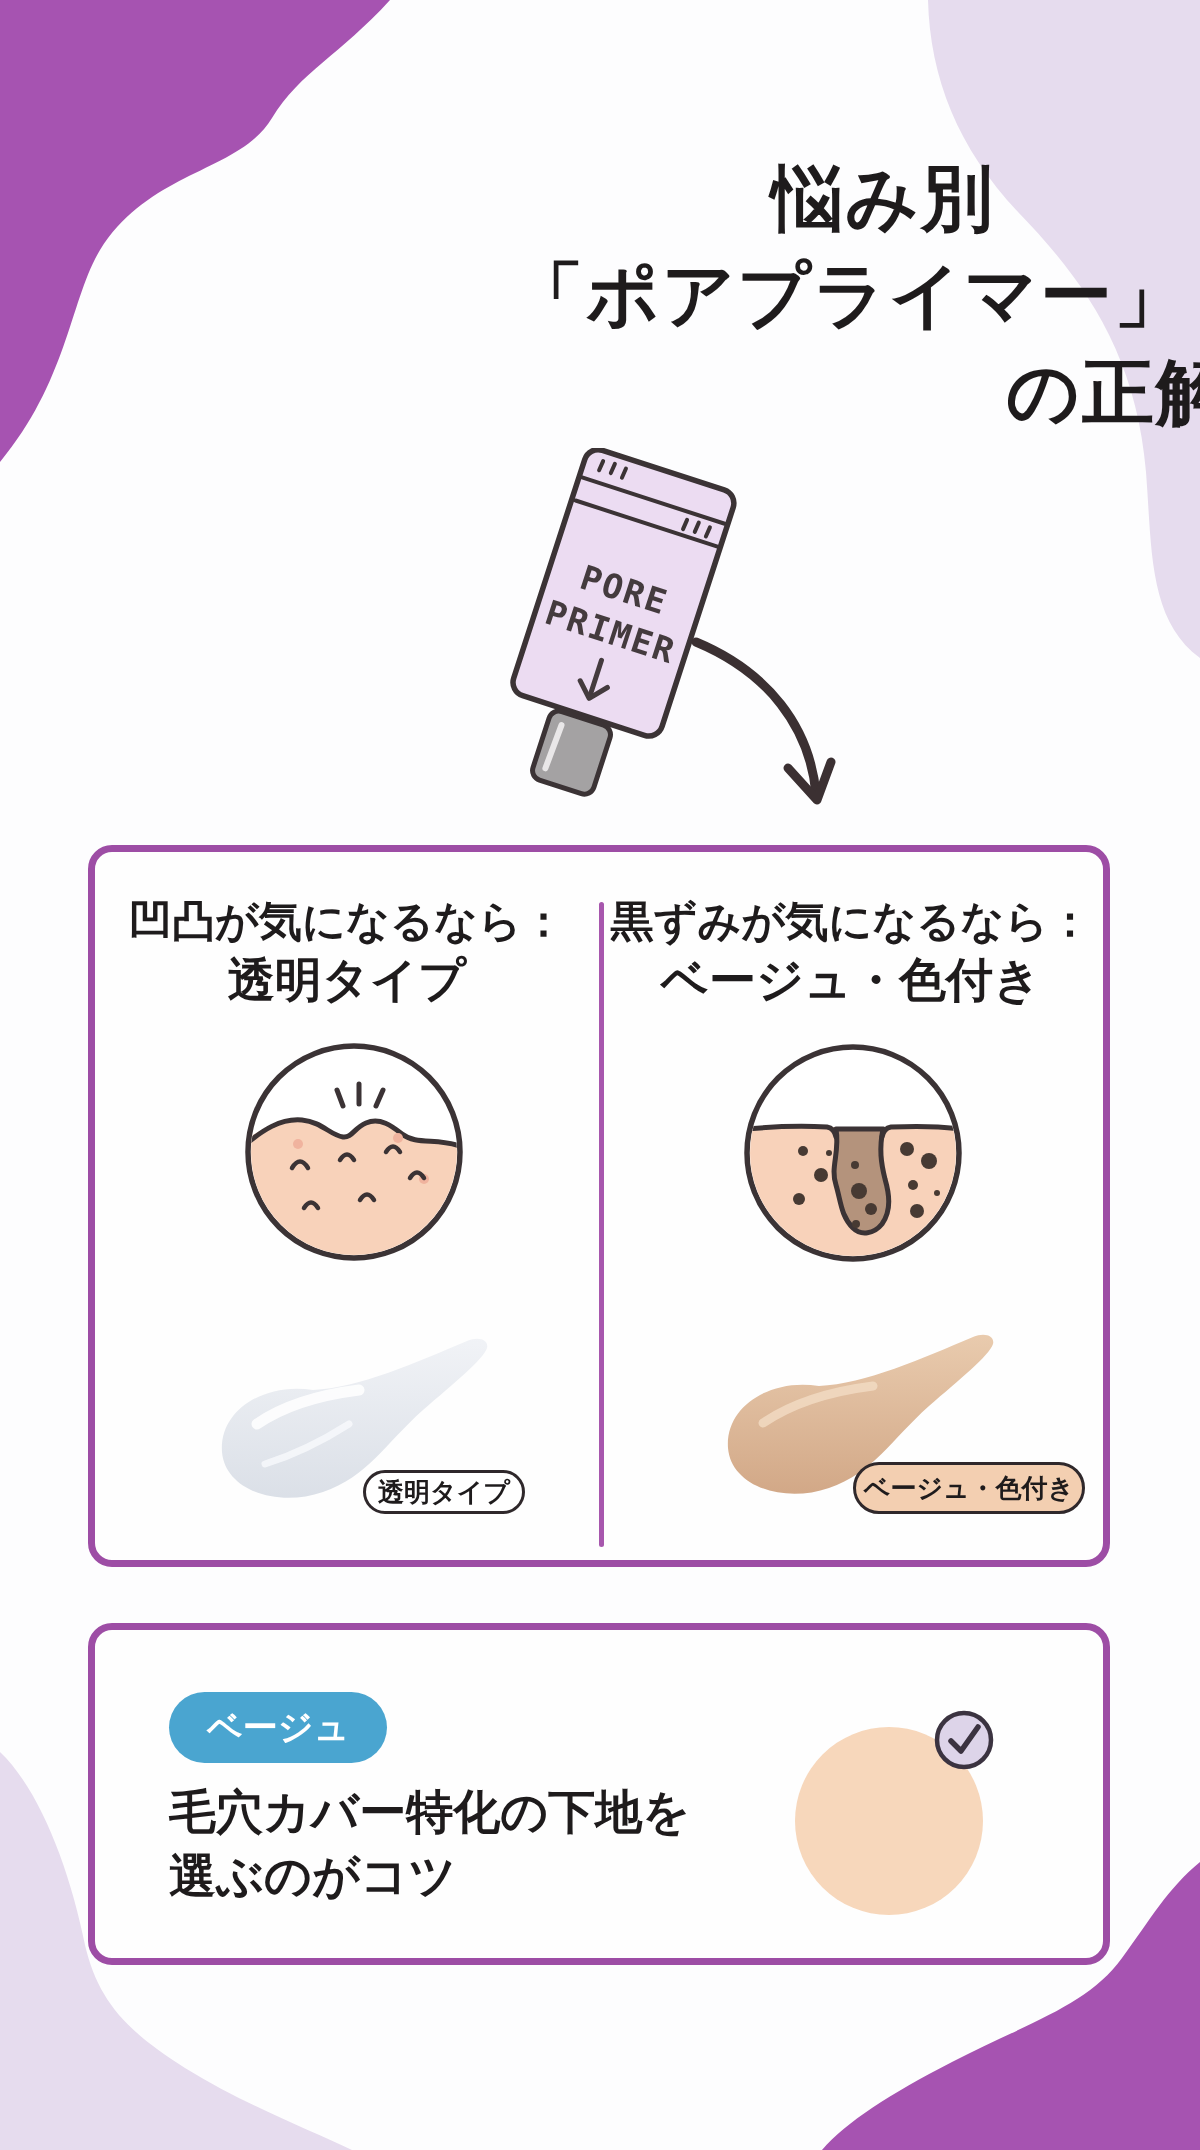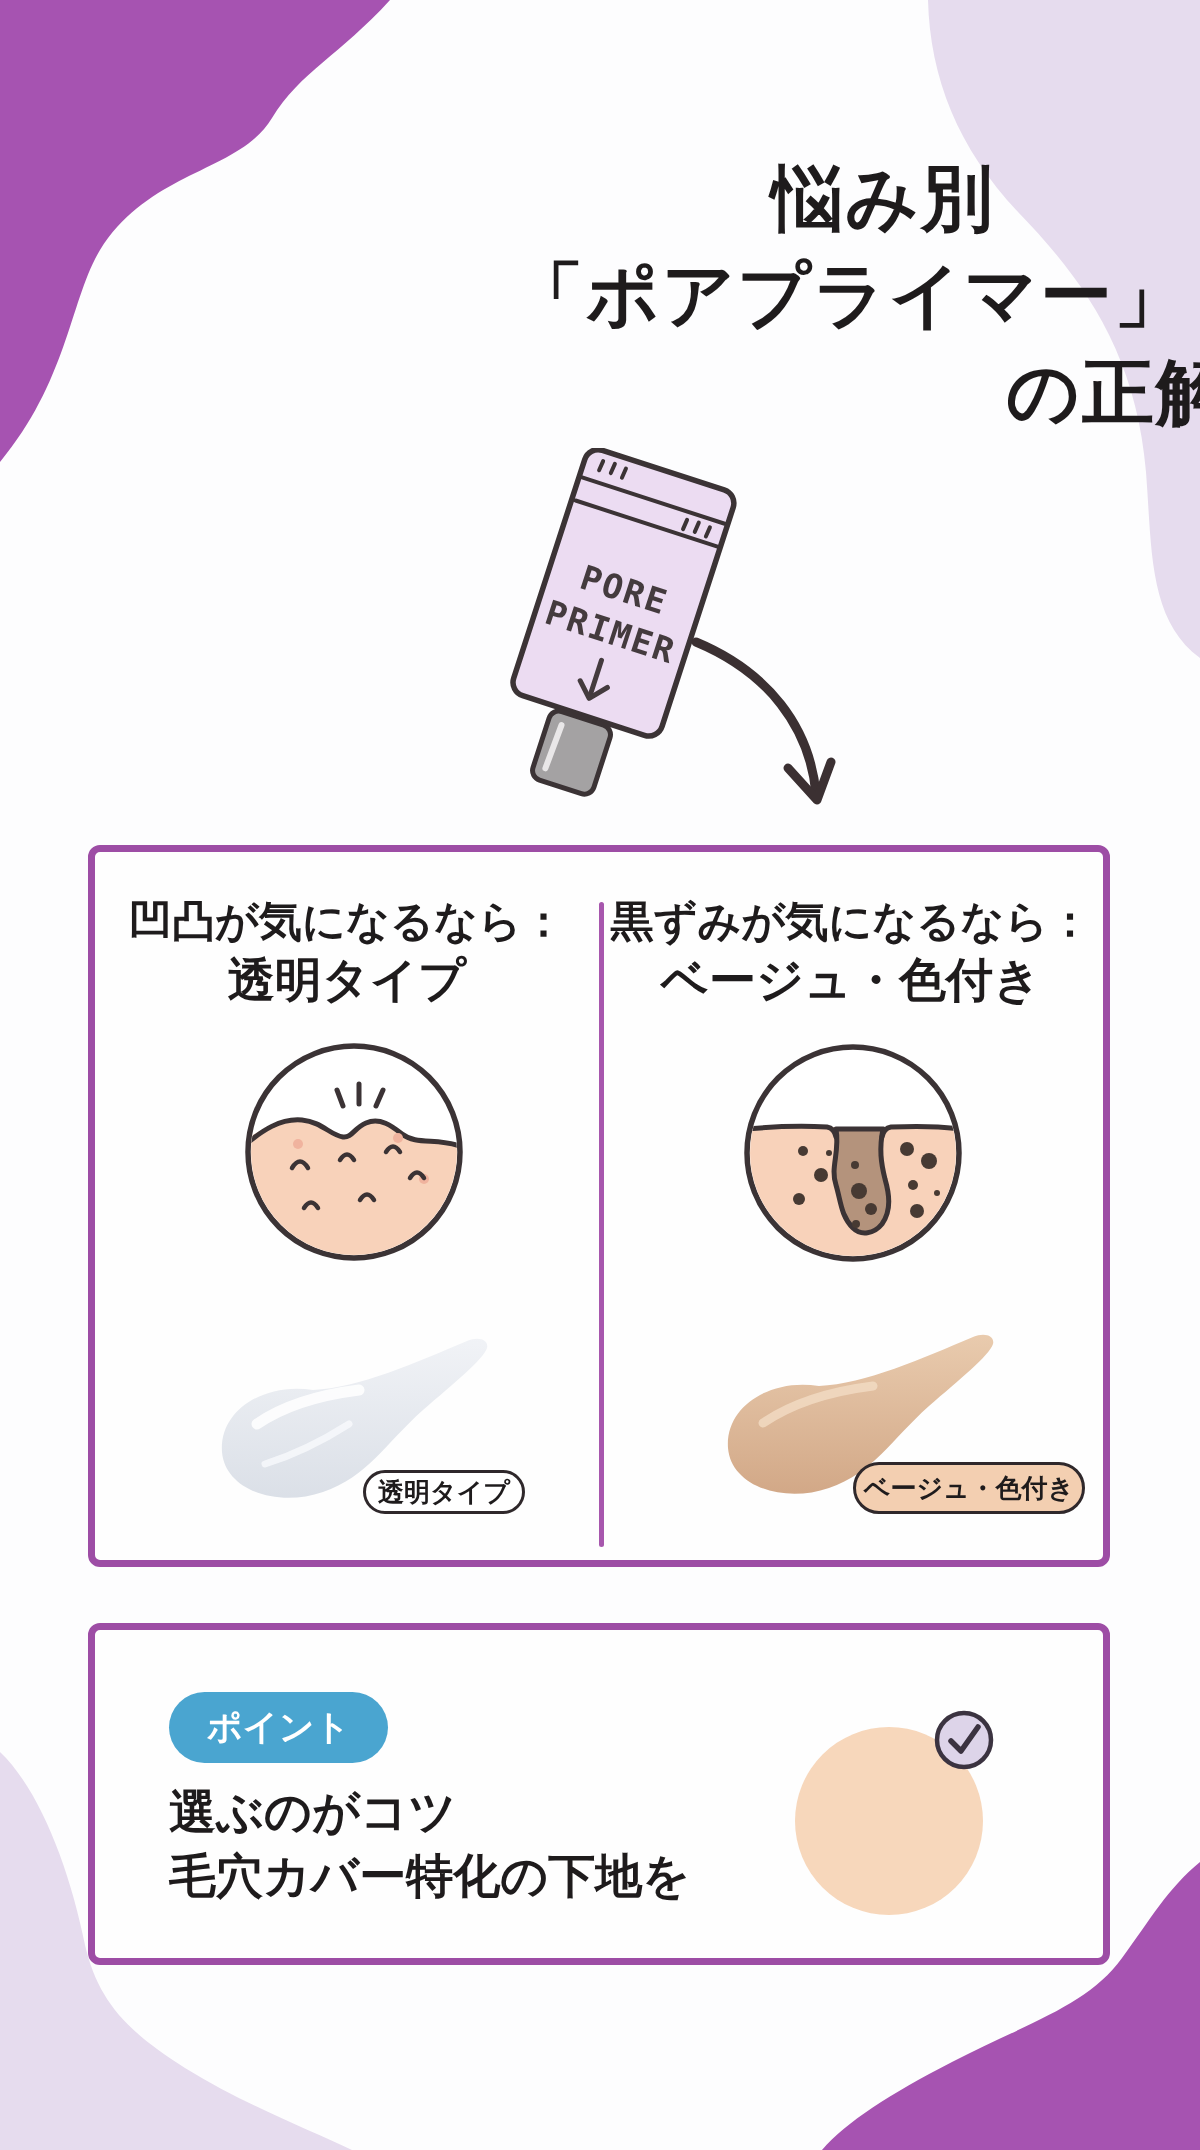--- a/index.html
+++ b/index.html
@@ -16,21 +16,21 @@
   
   .title{position:absolute;left:0;top:150px;width:1200px;text-align:right;z-index:2;}
   .title div{font-weight:bold;font-size:72px;line-height:97px;letter-spacing:2px;position:relative;}
   .title .t1{left:-205px;}
   .title .t2{left:-12px;}
   .title .t3{left:30px;}
 
   
   .card{
     position:absolute;left:88px;width:1022px;
-    border:7px solid #9d4da5;border-radius:12px;
+    border:7px solid #9d4da5;border-radius:24px;
     background:#fefefe;box-sizing:border-box;z-index:2;
   }
   .card1{top:845px;height:722px;}
   .card2{top:1623px;height:342px;}
   .divider{position:absolute;left:504px;top:50px;width:5px;height:645px;background:#a757ad;border-radius:3px;}
 
   .col-heading{position:absolute;top:40px;width:500px;text-align:center;font-weight:bold;}
   .col-heading .h1{font-size:43px;line-height:58px;}
   .col-heading .h2{font-size:47px;line-height:60px;}
   .col-left{left:2px;}
@@ -219,24 +219,24 @@
       </defs>
       <path fill="url(#beigeGrad)" d="M118,58 C70,50 24,78 27,120 C30,158 82,176 128,160 C172,145 190,112 228,78 C258,52 288,28 292,16 C294,8 284,4 272,9 C222,30 164,56 118,58 Z"></path>
       <path d="M62,95 C96,72 140,62 172,58" stroke="#f2dcc4" stroke-width="9" stroke-linecap="round" fill="none" opacity="0.8"></path>
     </svg>
 
     <div class="tag tag-left">透明タイプ</div>
     <div class="tag tag-right">ベージュ・色付き</div>
   </section>
 
   <section class="card card2">
-    <div class="point-badge">ポイント</div>
+    <div class="point-badge">ベージュ</div>
     <div class="point-text">
+      <div>毛穴カバー特化の下地を</div>
       <div>選ぶのがコツ</div>
-      <div>毛穴カバー特化の下地を</div>
     </div>
     <div class="beige-circle"></div>
     <svg class="check-badge" viewBox="0 0 62 62">
       <circle cx="31" cy="31" r="27" fill="#ddd4e9" stroke="#3b3340" stroke-width="4.5"></circle>
       <path d="M18,32 L28,42 L45,18" fill="none" stroke="#3b3340" stroke-width="5.5" stroke-linecap="round" stroke-linejoin="round"></path>
     </svg>
   </section>
 
 </div>
 

